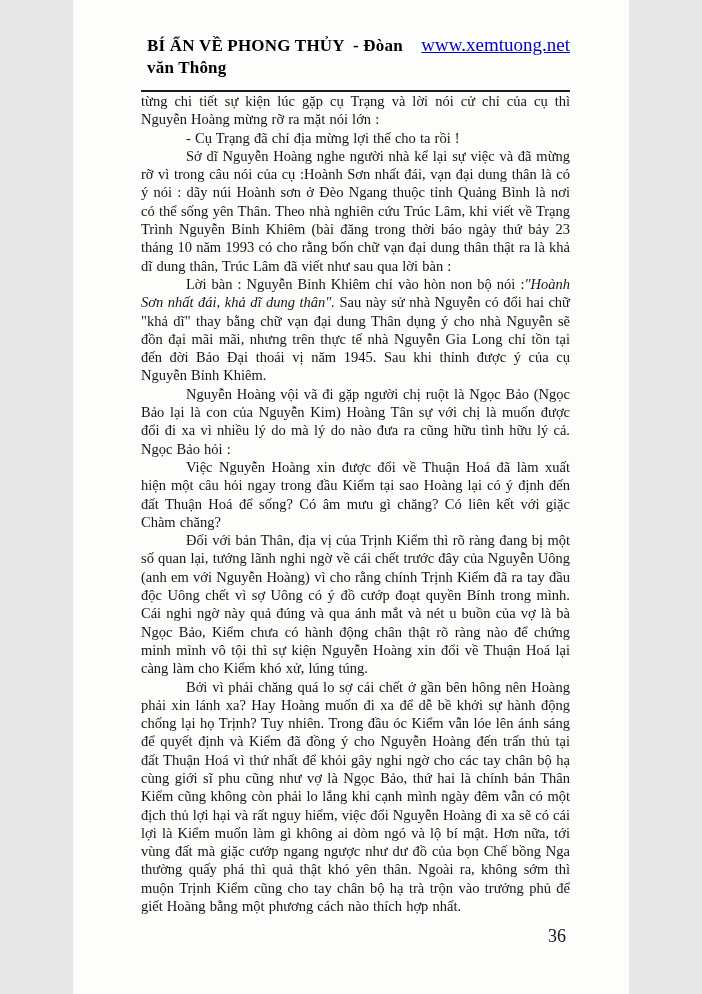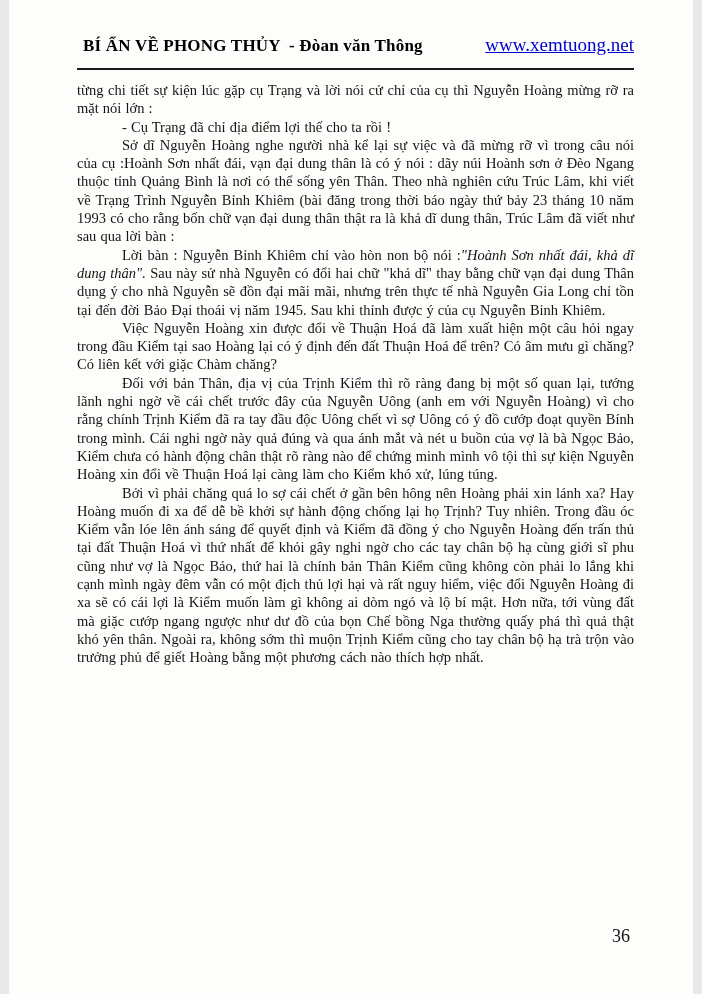--- a/index.html
+++ b/index.html
@@ -1,18 +1,18 @@
 <!DOCTYPE html>
 <html><head>
 <meta charset="utf-8">
 <style>
   html,body{margin:0;padding:0;background:#e8e8e8;}
   .page{
     position:relative;
-    width:684px;height:994px;
+    width:556px;height:994px;
     margin:0 auto;
     background:#fdfdfb;
     font-family:"Liberation Serif", serif;
     color:#141414;
     overflow:hidden;
     box-sizing:border-box;
   }
   .content{
     position:absolute;
     left:68px; right:59px; top:34px;
@@ -35,21 +35,20 @@
     font-size:19px;
     text-decoration:underline;
     cursor:pointer;
   }
   .header-divider{
     border:none;
     border-top:2px solid #1c1c1c;
     margin:11px 0 0 0;
   }
   .body-text{
-    margin-top:11px;
     font-size:14.5px;
     line-height:18.3px;
     text-align:justify;
     word-spacing:0.5px;
   }
   .para{margin:0;}
   .para.indent{text-indent:45px;}
   .italic{font-style:italic;}
   .page-number{
     position:absolute;
@@ -68,24 +67,25 @@
     <div class="header-row">
       <span class="book-title">BÍ ẨN VỀ PHONG THỦY  - Đòan văn Thông</span>
       <a class="site-link" style="color: rgb(0, 0, 204);">www.xemtuong.net</a>
     </div>
 
     <hr class="header-divider">
 
     <div class="body-text">
 
     <p class="para"><span>từng chi tiết sự kiện lúc gặp cụ Trạng và lời nói cử chỉ của cụ thì Nguyễn Hoàng mừng rỡ ra mặt nói lớn :</span></p>
-        <p class="para indent"><span>- Cụ Trạng đã chỉ địa điểm lợi thế cho ta rồi !</span></p>
+        <p class="para indent"><span>- Cụ Trạng đã chỉ địa mừng lợi thế cho ta rồi !</span></p>
         <p class="para indent"><span>Sở dĩ Nguyễn Hoàng nghe người nhà kể lại sự việc và đã mừng rỡ vì trong câu nói của cụ :Hoành Sơn nhất đái, vạn đại dung thân là có ý nói : dãy núi Hoành sơn ở Đèo Ngang thuộc tỉnh Quảng Bình là nơi có thể sống yên Thân. Theo nhà nghiên cứu Trúc Lâm, khi viết về Trạng Trình Nguyễn Bỉnh Khiêm (bài đăng trong thời báo ngày thứ bảy 23 tháng 10 năm 1993 có cho rằng bốn chữ vạn đại dung thân thật ra là khả dĩ dung thân, Trúc  Lâm đã viết như sau qua lời bàn :</span></p>
         <p class="para indent"><span>Lời bàn : Nguyễn Bỉnh Khiêm chỉ vào hòn non bộ nói :</span><span class="italic">"Hoành Sơn nhất đái, khả dĩ dung thân".</span><span> Sau này sử nhà Nguyễn có đổi hai chữ "khả dĩ" thay bằng chữ vạn đại dung Thân dụng ý cho nhà Nguyễn sẽ đồn đại mãi mãi, nhưng trên thực tế nhà Nguyễn Gia Long chỉ tồn tại đến đời Bảo Đại thoái vị năm 1945. Sau khi thỉnh được ý của cụ Nguyễn Bỉnh  Khiêm.</span></p>
-        <p class="para indent"><span>Việc Nguyễn Hoàng xin được đổi về Thuận Hoá đã làm xuất hiện một câu hỏi ngay trong đầu Kiểm tại sao Hoàng lại có ý định đến đất Thuận Hoá để trên? Có âm mưu gì chăng? Có liên kết với giặc Chàm chăng?</span></p>
+        <p class="para indent"><span>Nguyễn Hoàng vội vã đi gặp người chị ruột là Ngọc Bảo (Ngọc Bảo lại là con của Nguyễn Kim) Hoàng Tân sự với chị là muốn được đổi đi xa vì nhiều lý do mà lý do nào đưa ra cũng hữu tình hữu lý cả. Ngọc Bảo hỏi :</span></p>
+        <p class="para indent"><span>Việc Nguyễn Hoàng xin được đổi về Thuận Hoá đã làm xuất hiện một câu hỏi ngay trong đầu Kiểm tại sao Hoàng lại có ý định đến đất Thuận Hoá để sống? Có âm mưu gì chăng? Có liên kết với giặc Chàm chăng?</span></p>
         <p class="para indent"><span>Đối với bản Thân, địa vị của Trịnh Kiểm thì rõ ràng đang bị một số quan lại, tướng lãnh nghi ngờ về cái chết trước đây của Nguyễn Uông (anh em với Nguyễn Hoàng) vì cho rằng chính Trịnh Kiểm đã ra tay đầu độc Uông chết vì sợ Uông có ý đồ cướp đoạt quyền Bính trong mình. Cái nghi ngờ này quả đúng và qua ánh mắt và nét u buồn của vợ là bà Ngọc Bảo, Kiểm chưa có hành động chân thật rõ ràng nào để chứng minh mình vô tội thì sự kiện Nguyễn Hoàng xin đổi về Thuận Hoá lại càng làm cho Kiểm khó xử, lúng túng.</span></p>
         <p class="para indent"><span>Bởi vì phải chăng quá lo sợ cái chết ở gần bên hông nên Hoàng phải xin lánh xa? Hay Hoàng muốn đi xa để dễ bề khởi sự hành động chống lại họ Trịnh? Tuy nhiên. Trong đầu óc Kiểm vẫn lóe lên ánh sáng để quyết định và Kiểm đã đồng ý cho Nguyễn Hoàng đến trấn thủ tại đất Thuận Hoá vì thứ nhất để khỏi gây nghi ngờ cho các tay chân bộ hạ cùng giới sĩ phu cũng như vợ  là Ngọc Bảo, thứ hai là chính bản Thân Kiểm cũng không còn phải lo lắng khi cạnh mình ngày đêm vẫn có một địch thủ lợi hại và rất nguy hiểm, việc đổi Nguyễn Hoàng đi xa sẽ có cái lợi  là Kiểm muốn làm gì không ai dòm ngó và lộ bí mật. Hơn nữa, tới vùng đất mà giặc cướp ngang ngược như dư đồ của bọn Chế bồng Nga thường quấy phá thì quả thật khó yên thân. Ngoài ra, không sớm thì muộn Trịnh Kiểm cũng cho tay chân bộ hạ trà trộn vào trưởng phủ để giết Hoàng bằng một phương cách nào thích hợp nhất.</span></p>
       </div>
 
   </div>
 
   <div class="page-number">36</div>
 </div>
 
 </body></html>

